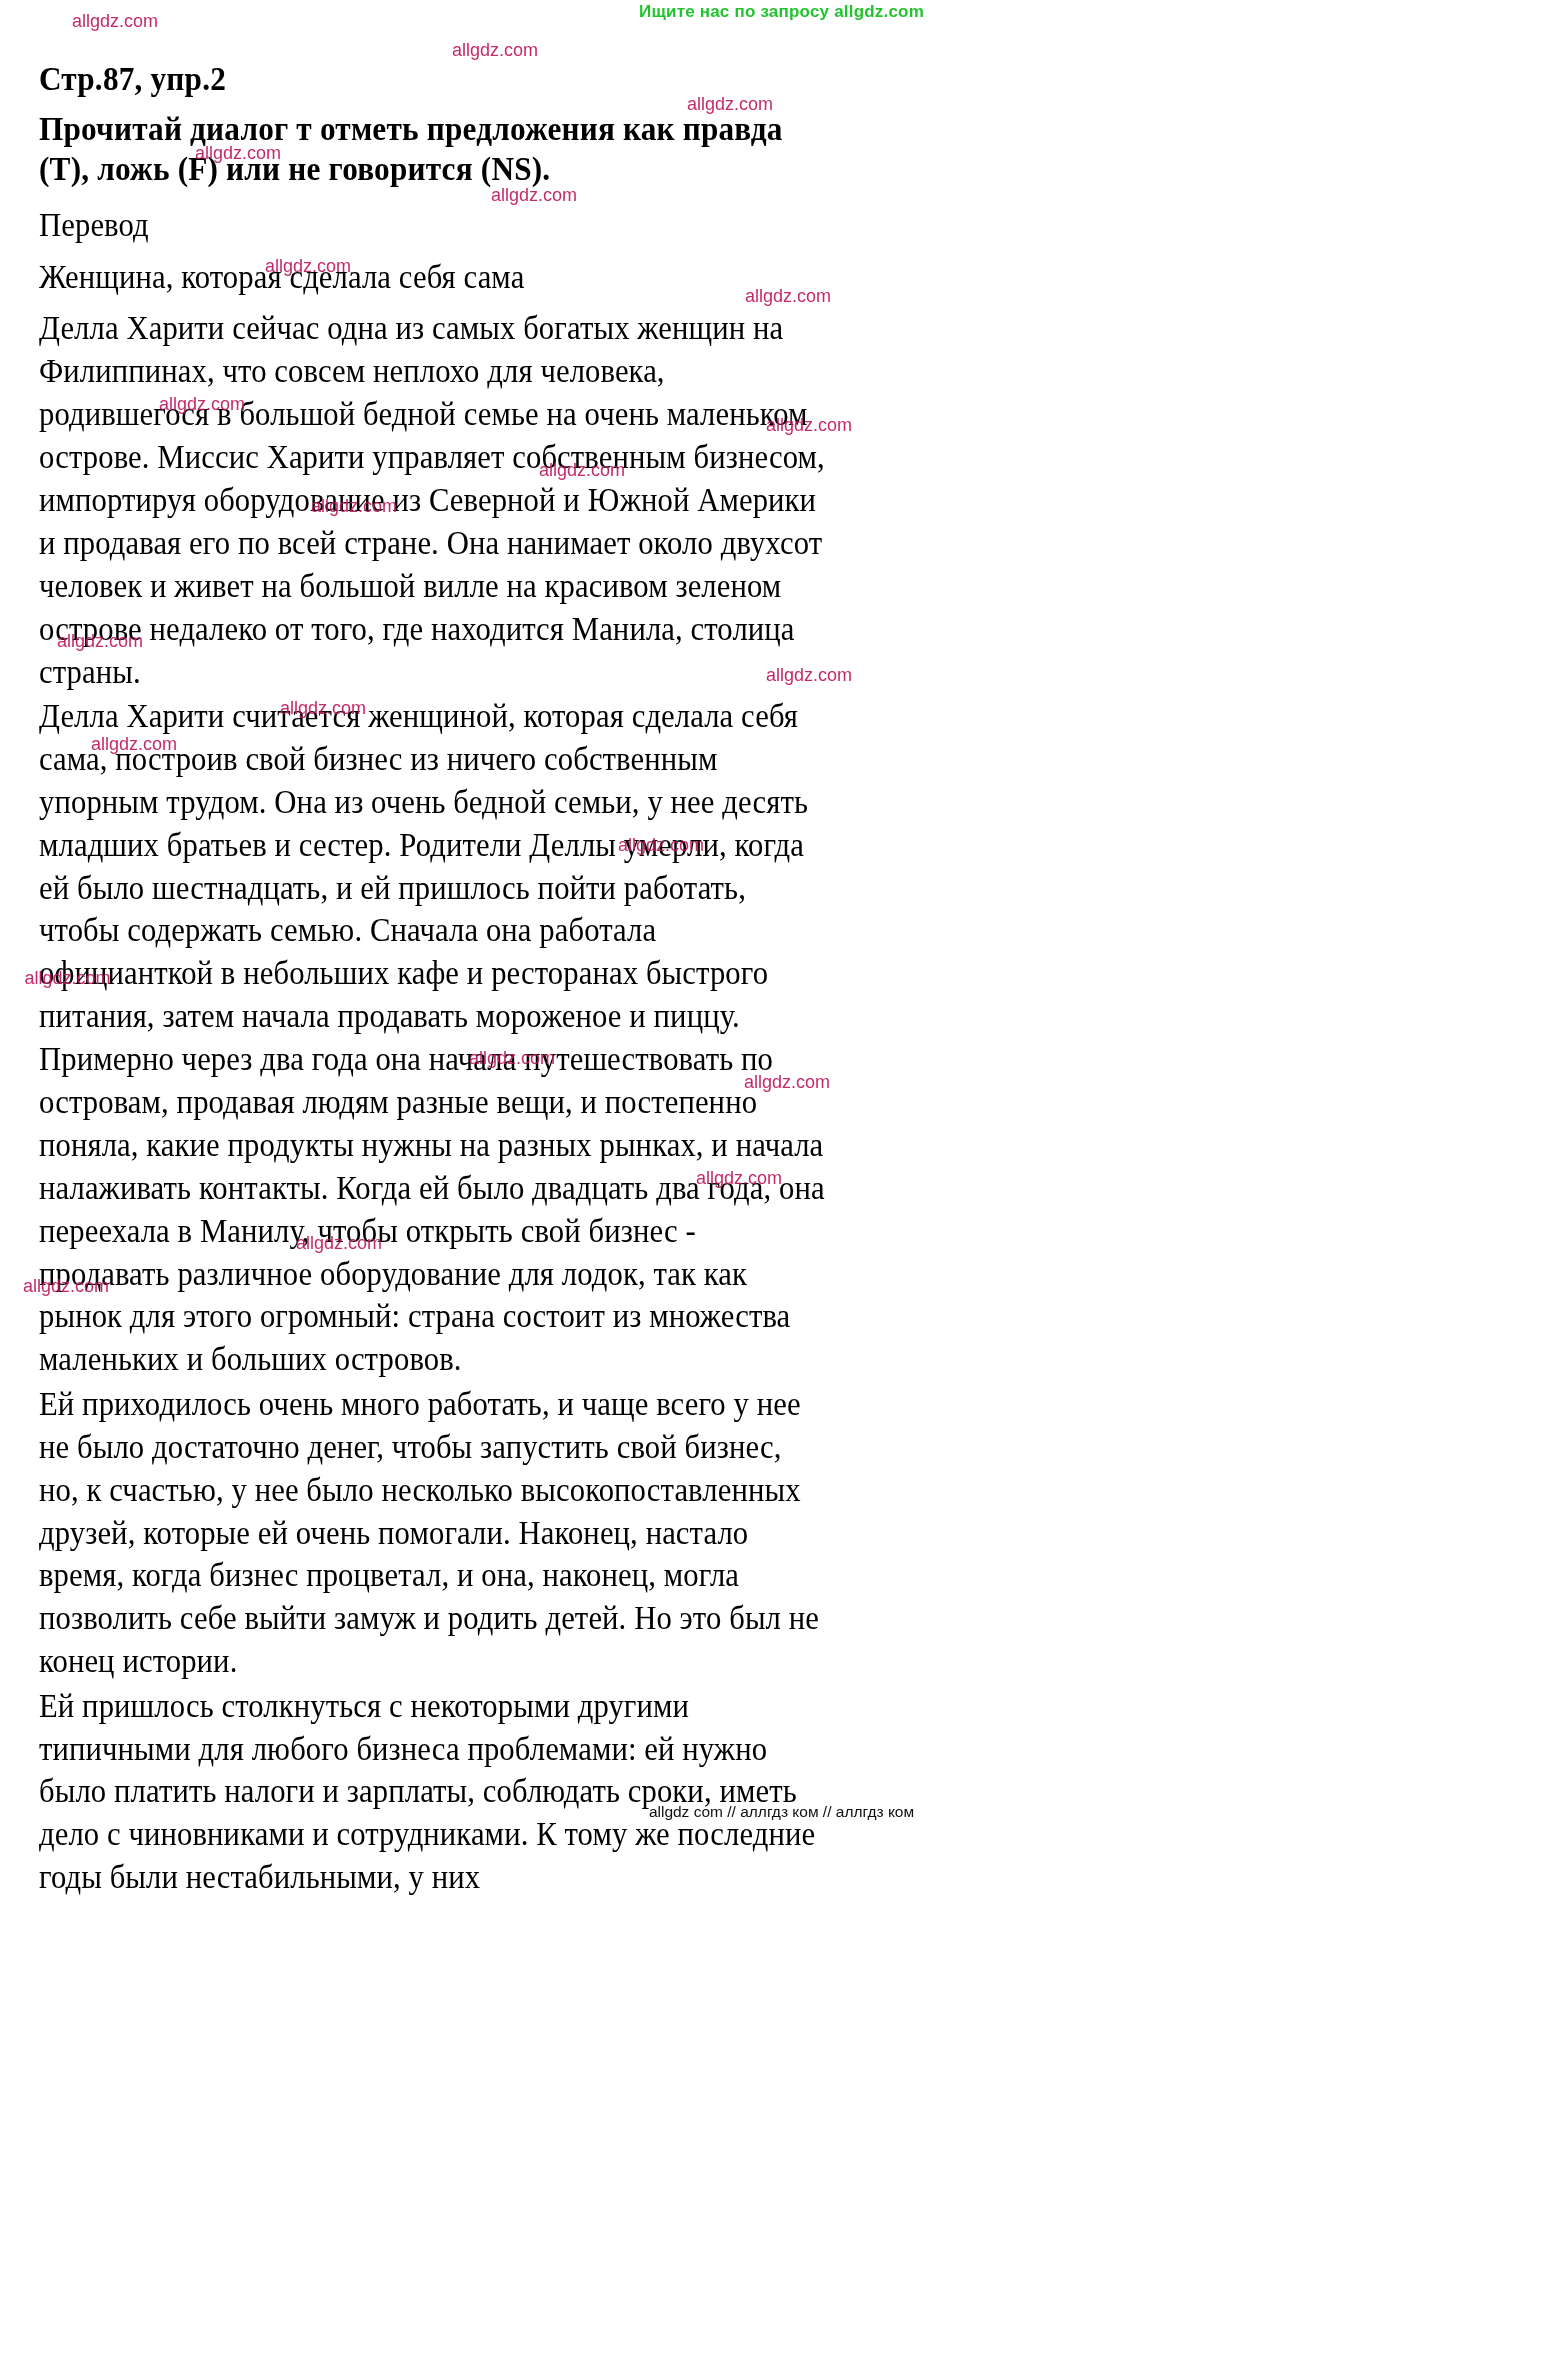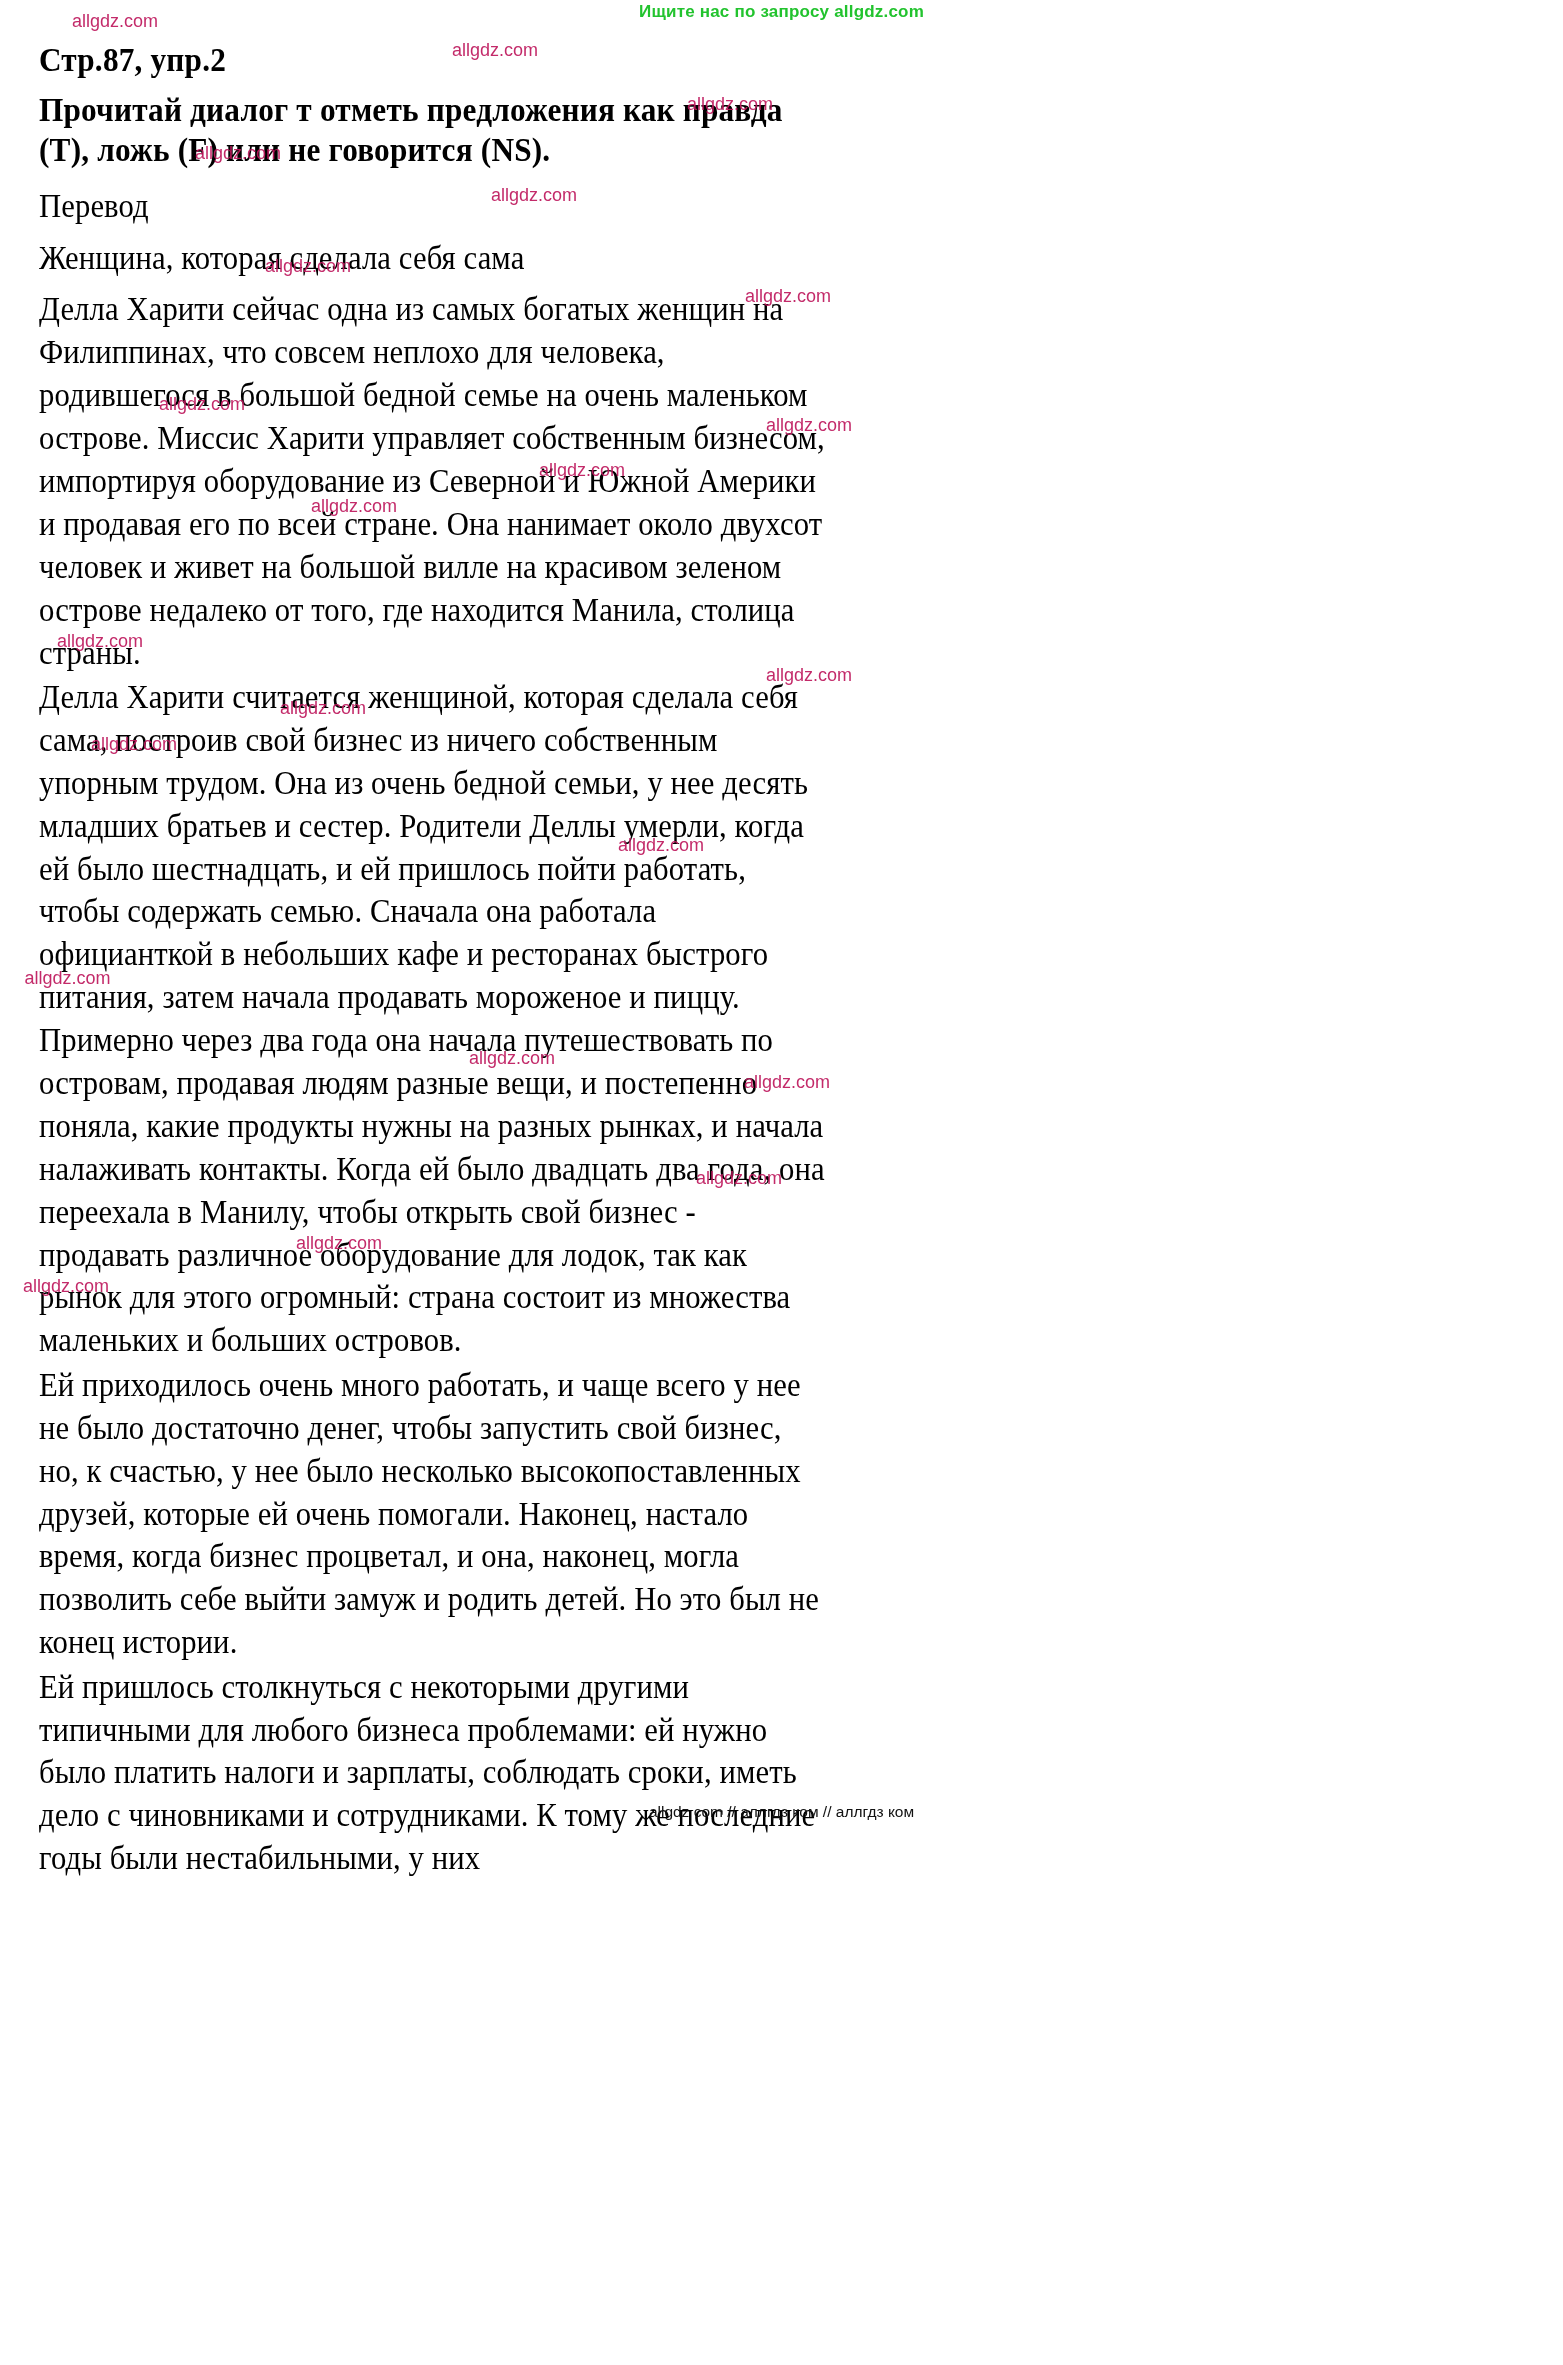--- a/index.html
+++ b/index.html
@@ -37,21 +37,21 @@
     top: 0;
     left: 0;
     width: 1563px;
     height: 1827px;
     padding-left: 12px;
   }
 
   .content {
     position: absolute;
     left: 39px;
-    top: 40px;
+    top: 59px;
     width: 1497px;
   }
 
   .heading {
     font-family: "Liberation Serif", "DejaVu Serif", serif;
     font-weight: bold;
     font-size: 34px;
     line-height: 1.18;
     letter-spacing: 0.2px;
     margin: 0 0 3.3px 0;

